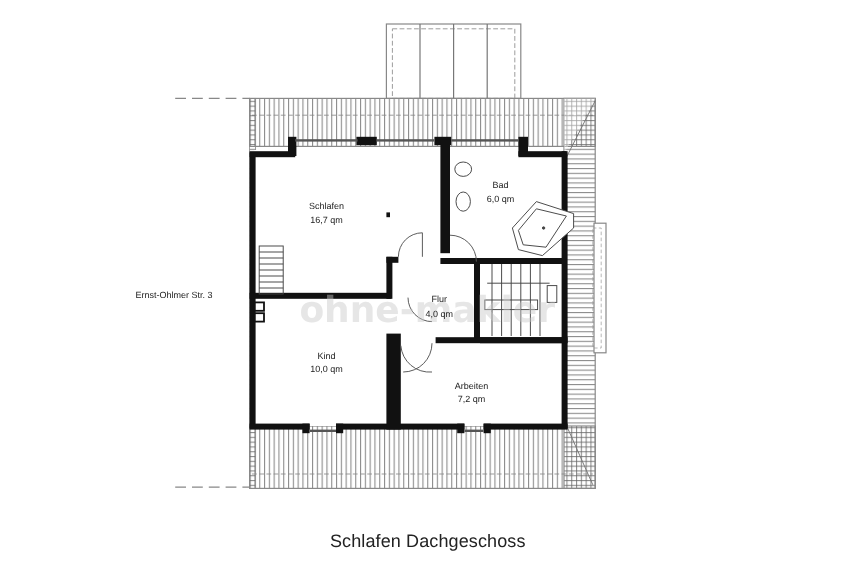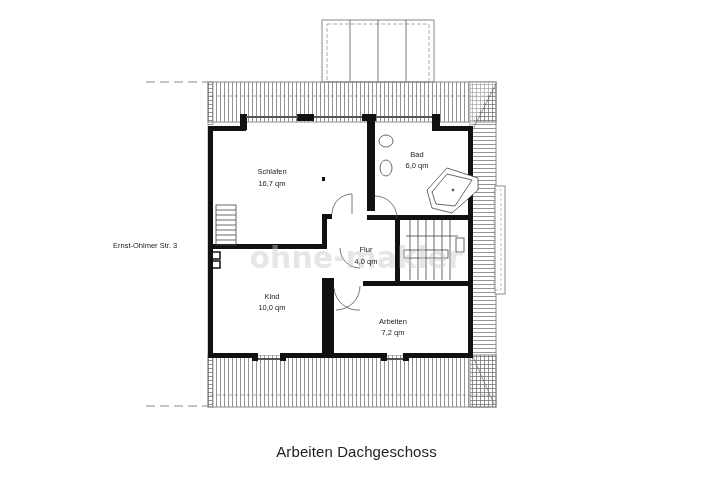--- a/index.html
+++ b/index.html
@@ -153,13 +153,13 @@
     <text class="room-label" x="393" y="335">7,2 qm</text>
   </g>
 
   <g stroke="#888" stroke-width="1" stroke-dasharray="9,5">
     <line x1="146" y1="82" x2="208" y2="82"></line>
     <line x1="146" y1="406" x2="208" y2="406"></line>
   </g>
 </svg>
 
 <div class="street">Ernst-Ohlmer Str. 3</div>
-<div class="caption">Arbeiten Dachgeschoss</div>
+<div class="caption">Schlafen Dachgeschoss</div>
 
 </body></html>

